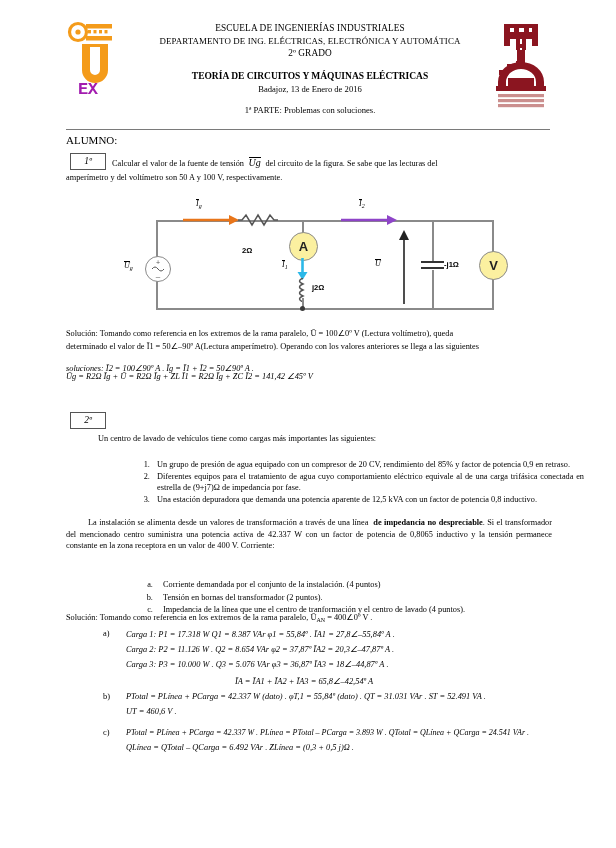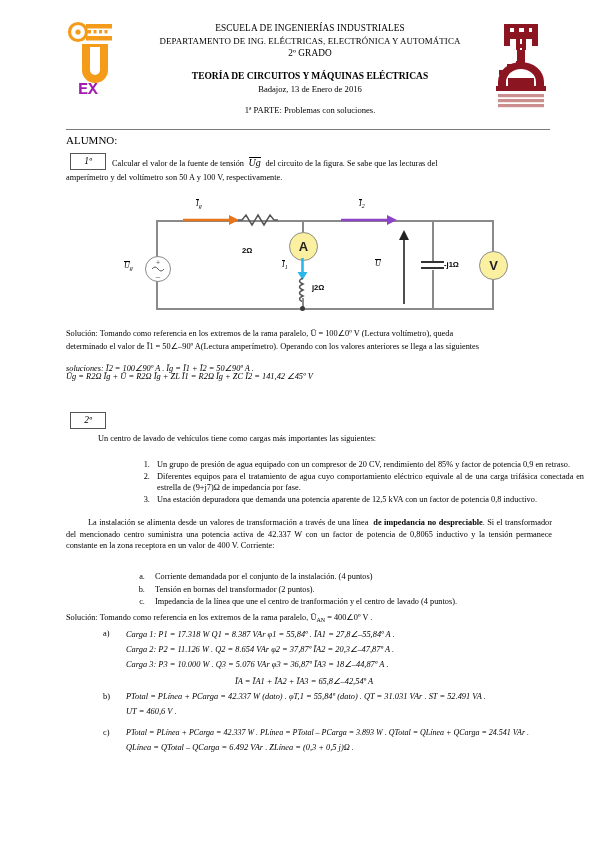--- a/index.html
+++ b/index.html
@@ -107,21 +107,21 @@
     position: absolute;
     margin: 12px;
     padding-left: 20px;
     font-size: 8.3px;
     line-height: 11.6px;
     text-align: justify;
   }
   ol.items li { margin: 0 0 0 0; padding-left: 5px; }
   ol.letters {
     position: absolute;
-    margin: 1px;
+    margin: 9px;
     padding-left: 20px;
     font-size: 8.3px;
     line-height: 12.5px;
     list-style-type: lower-alpha;
   }
   ol.letters li { padding-left: 8px; }
 
   .eq {
     position: absolute;
     font-size: 8.4px;

